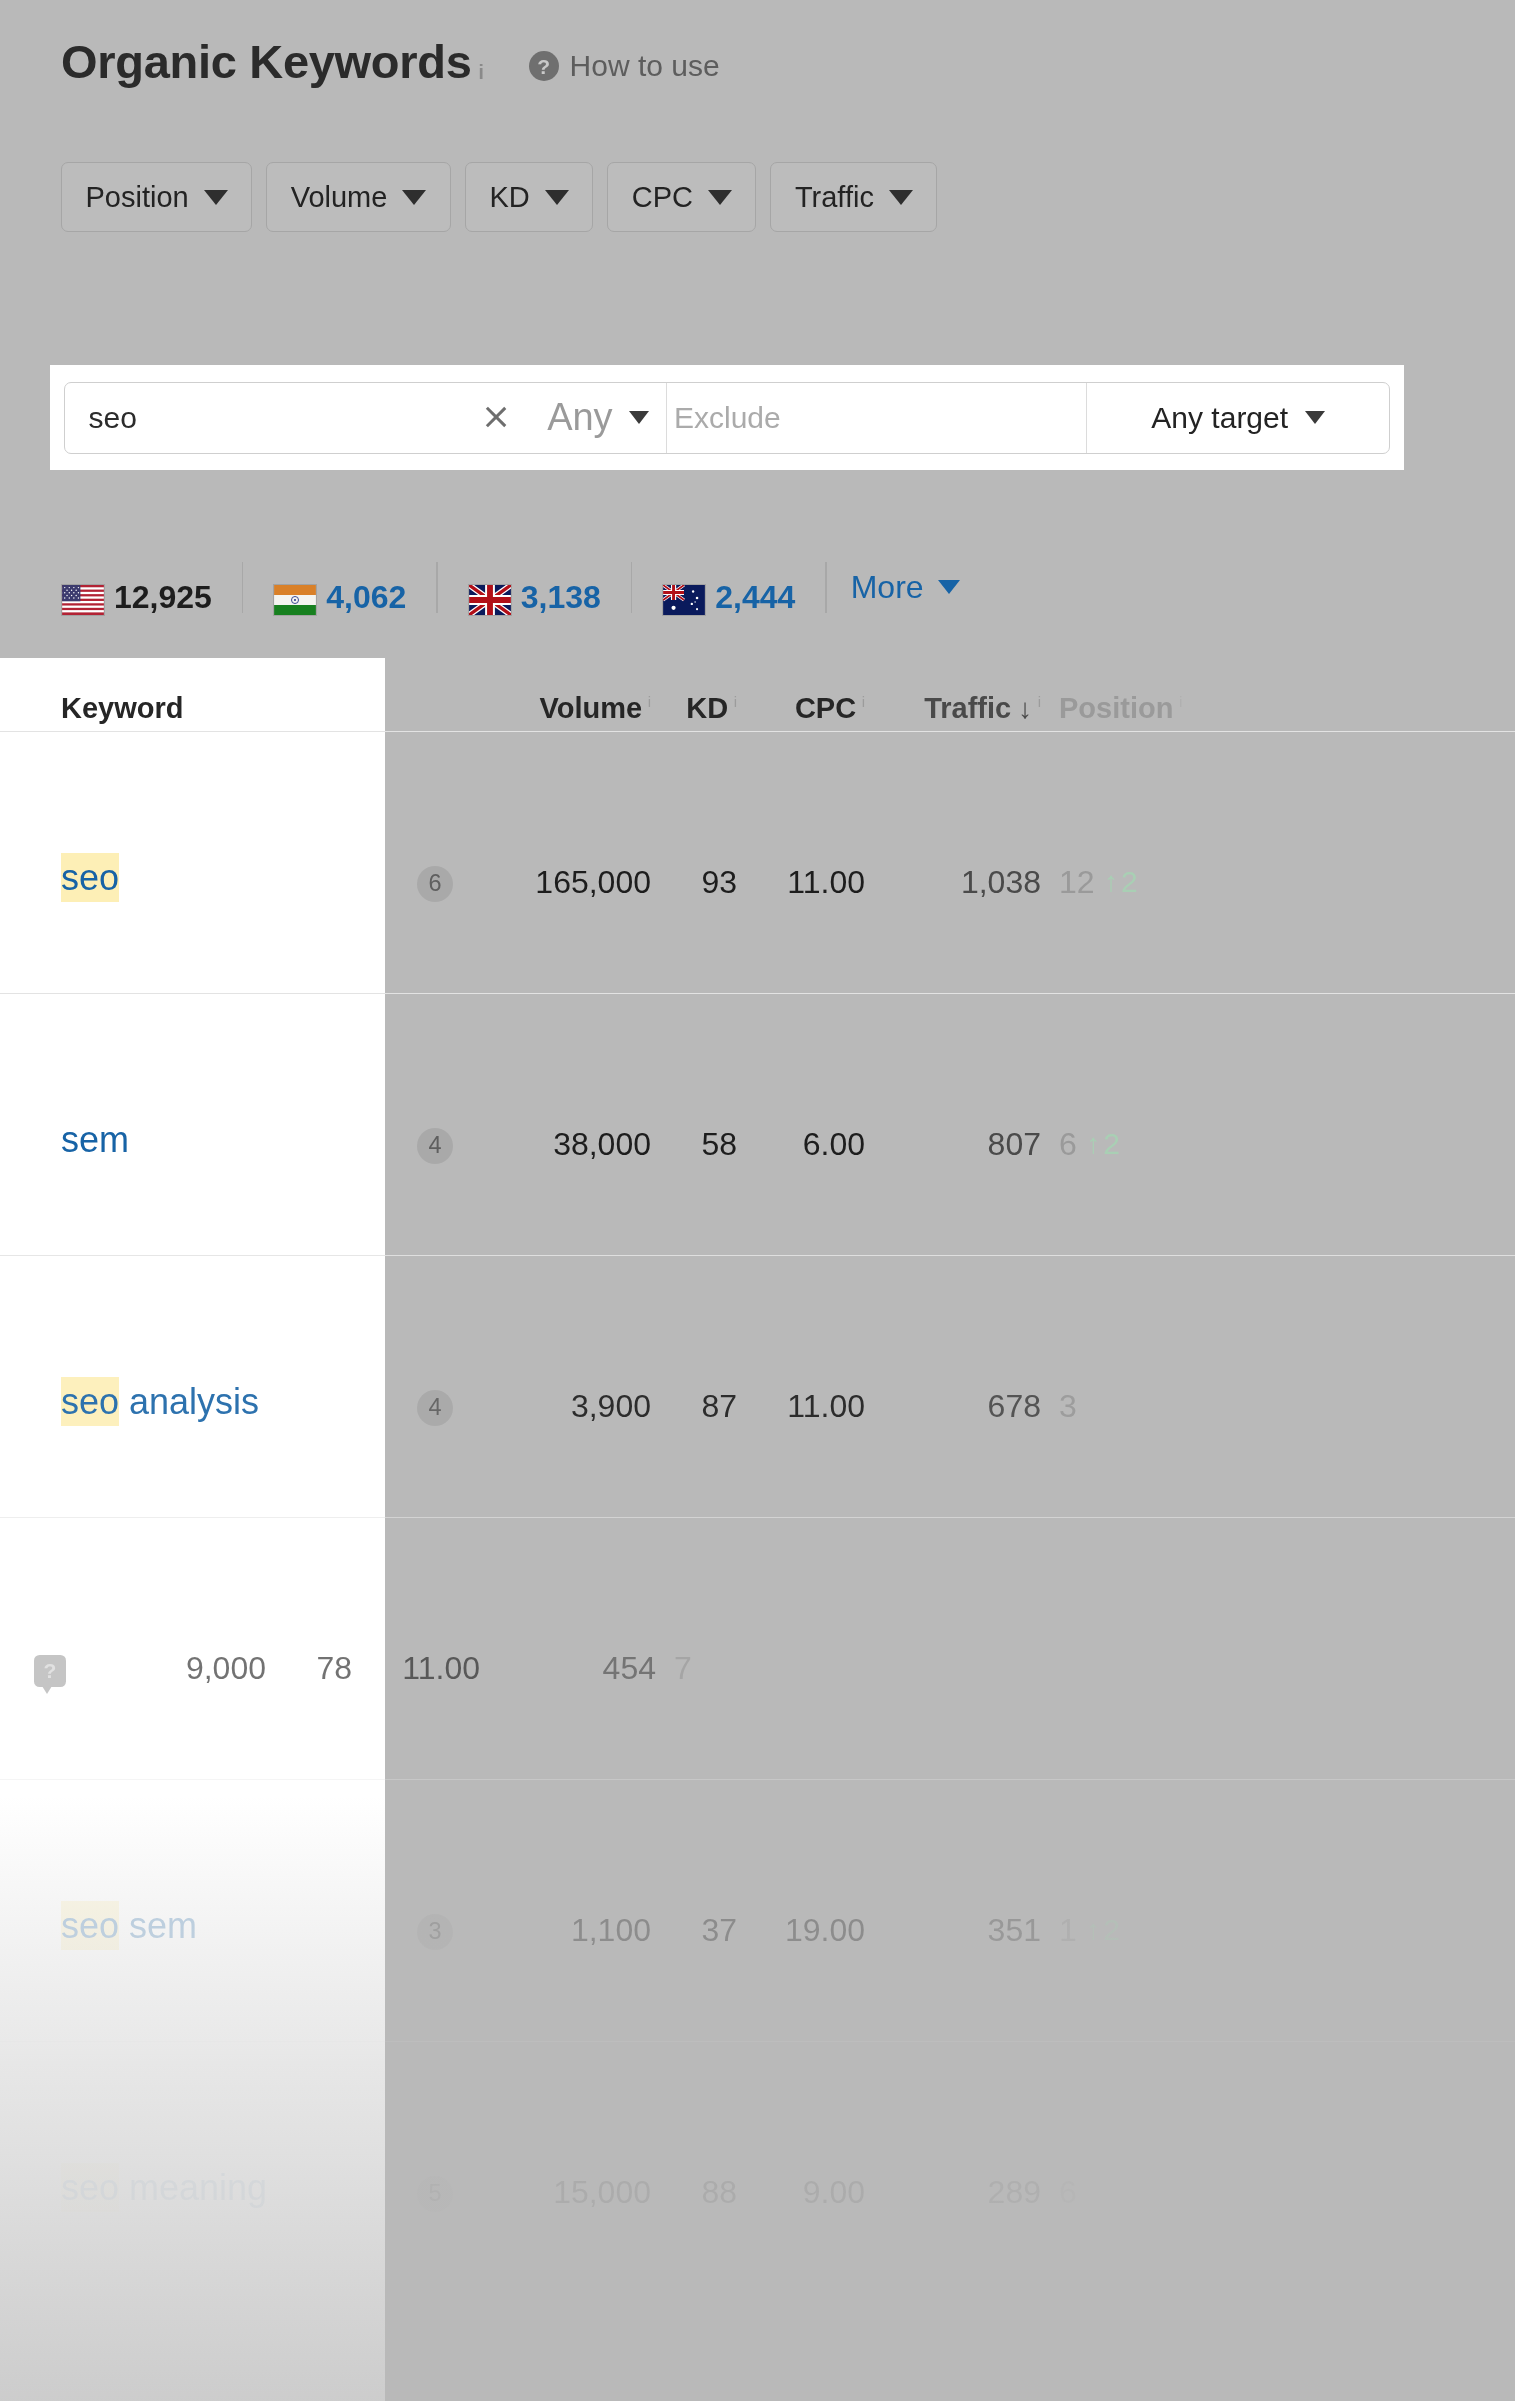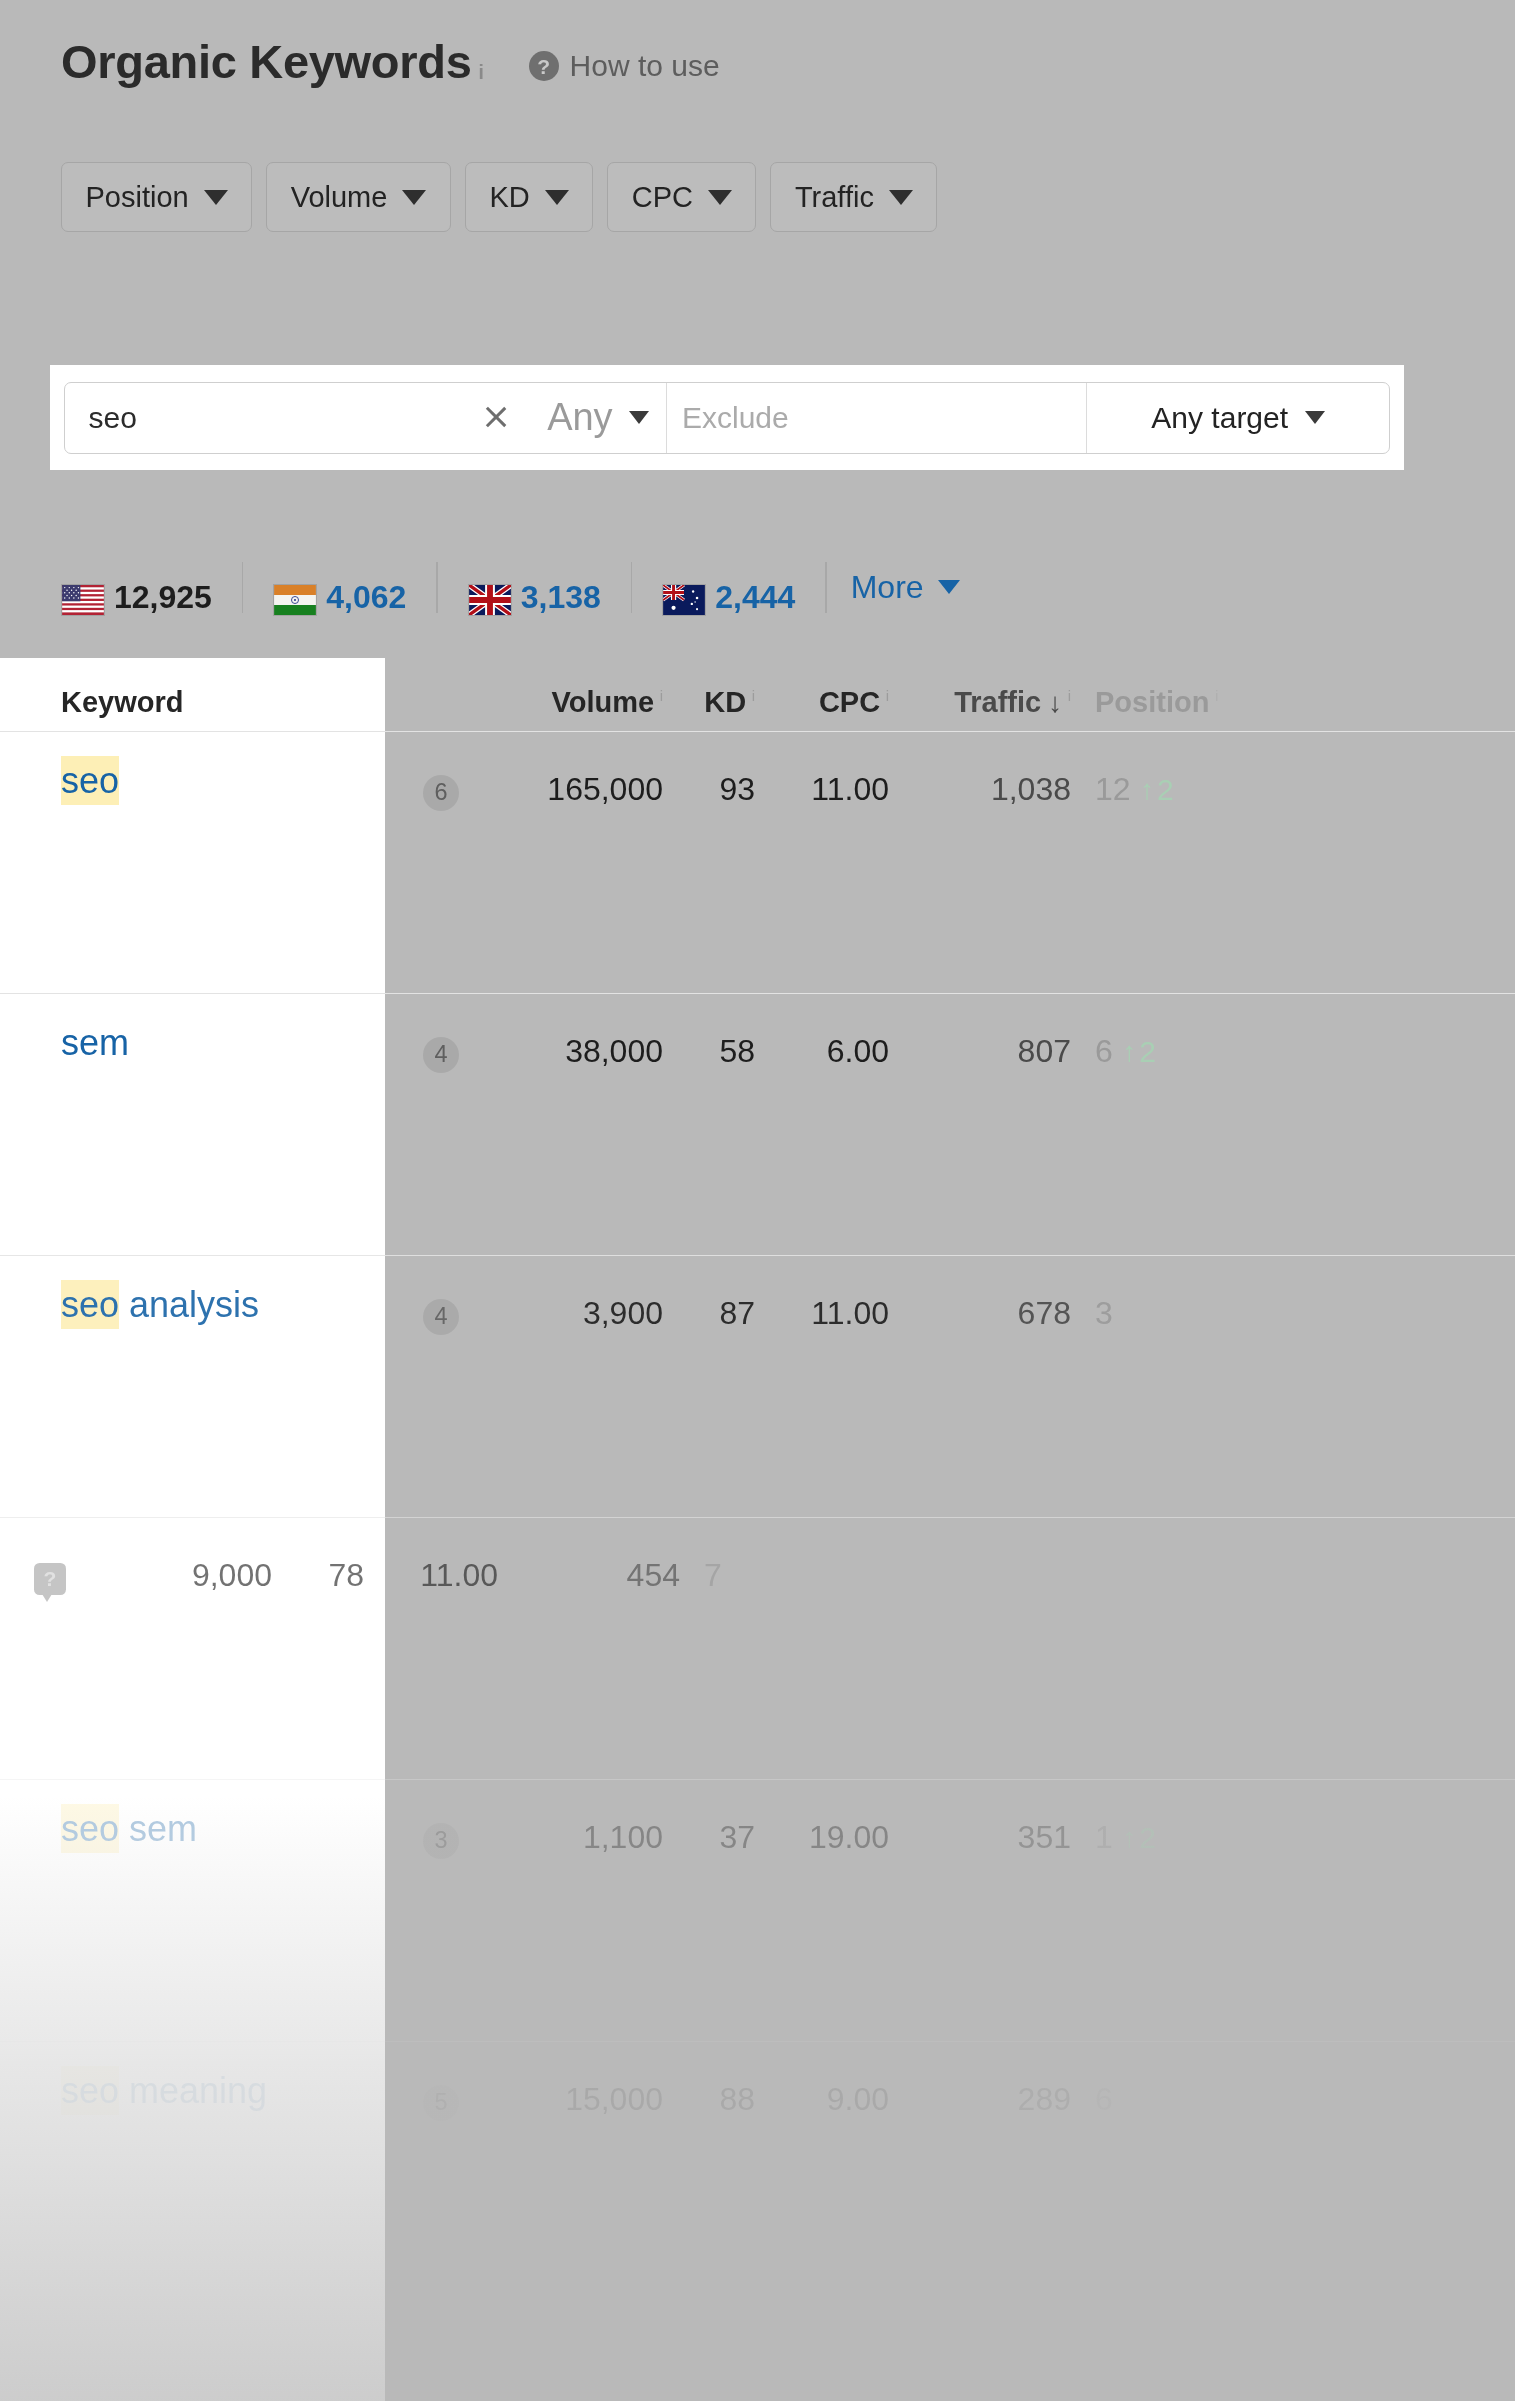--- a/index.html
+++ b/index.html
@@ -189,21 +189,21 @@
     border-left: 10.4px solid transparent;
     border-right: 10.4px solid transparent;
     border-top: 13px solid #3a3a3a;
     flex: none;
   }
 
   .sb-exclude {
     width: 421px;
     border-left: 1.4px solid #dcdcdc;
     border-right: 1.4px solid #dcdcdc;
-    padding-left: 15px;
+    padding-left: 7px;
   }
   .sb-exclude .placeholder {
     font-size: 30px;
     color: #ababab;
   }
   .sb-target {
     flex: 1;
     justify-content: center;
     gap: 16.6px;
   }
@@ -264,22 +264,21 @@
 
   
   .table {
     position: absolute;
     left: 0; top: 658px;
     width: 1515px;
   }
   .thead, .trow {
     position: relative;
     display: flex;
-    align-items: flex-start;
-    gap: 6px;
+    align-items: center;
   }
   .thead {
     height: 73px;
   }
   .cell-kw {
     width: 385px;
     flex: none;
     box-sizing: border-box;
     padding-left: 61px;
   }

